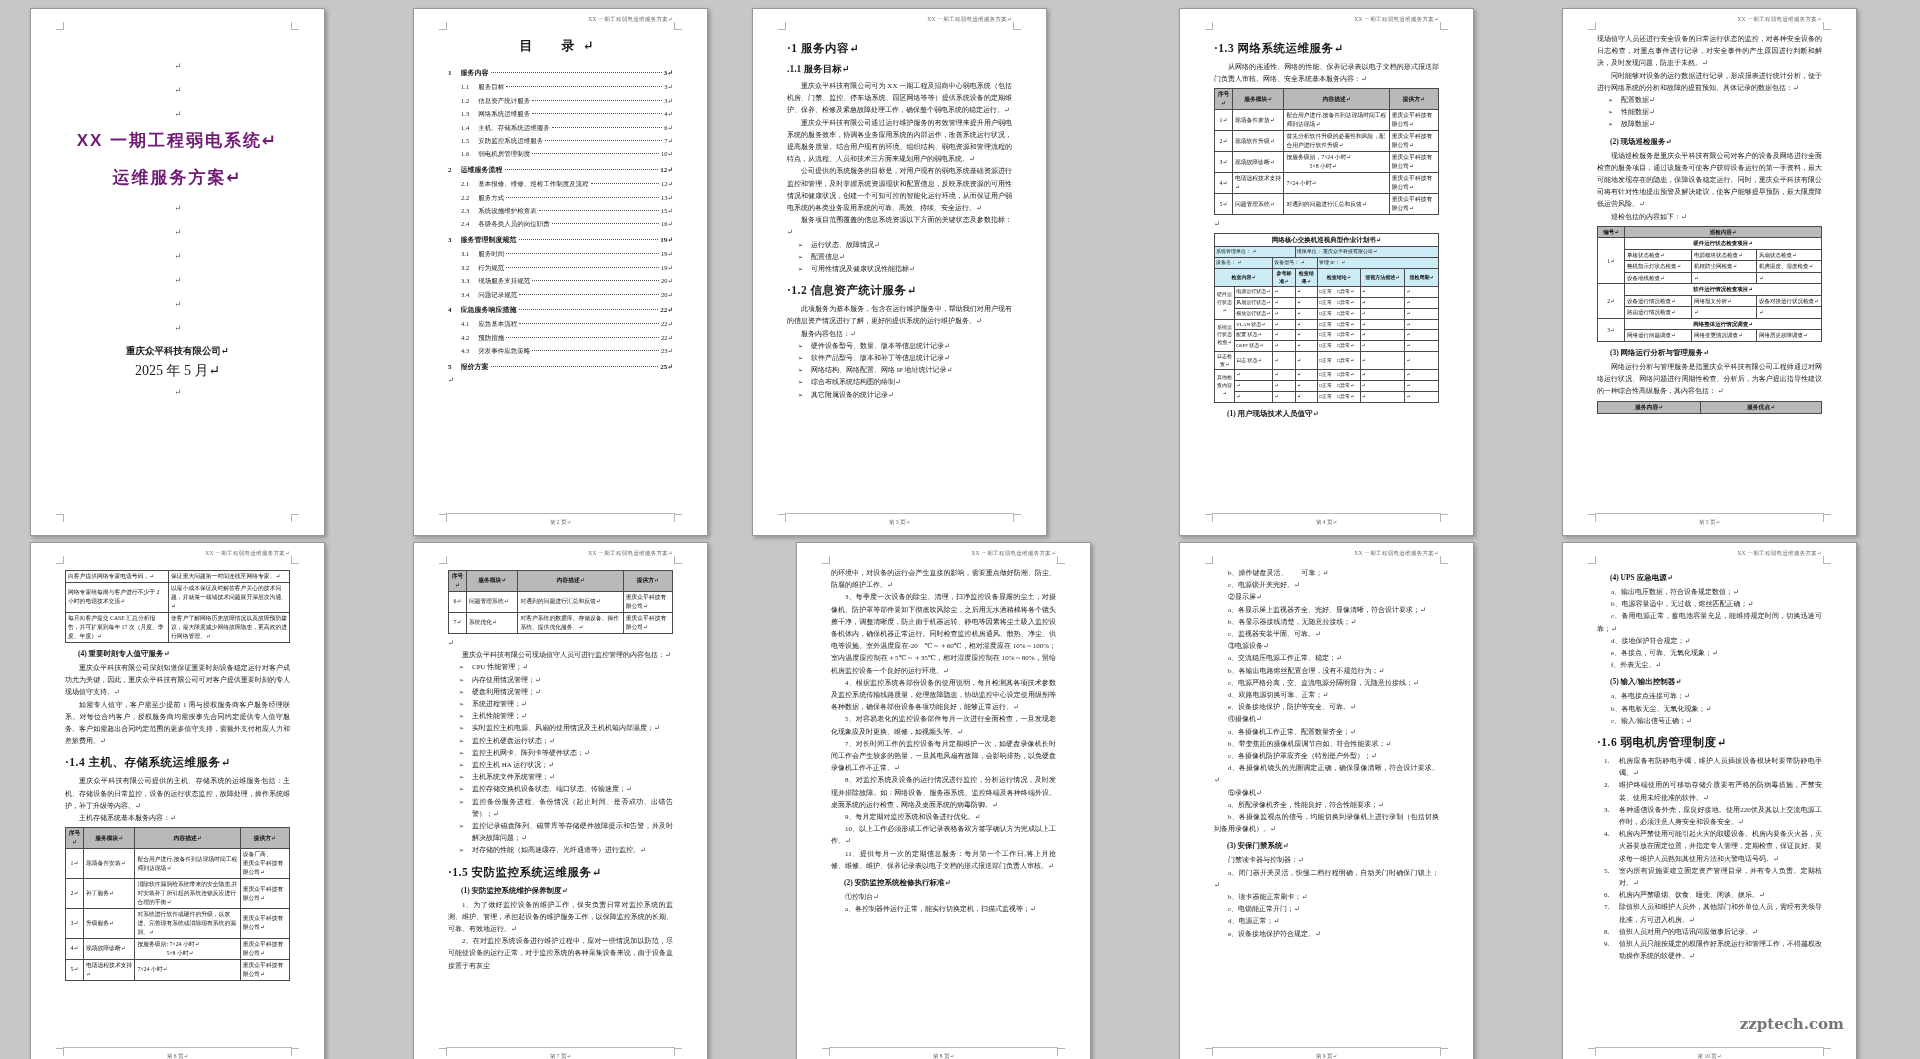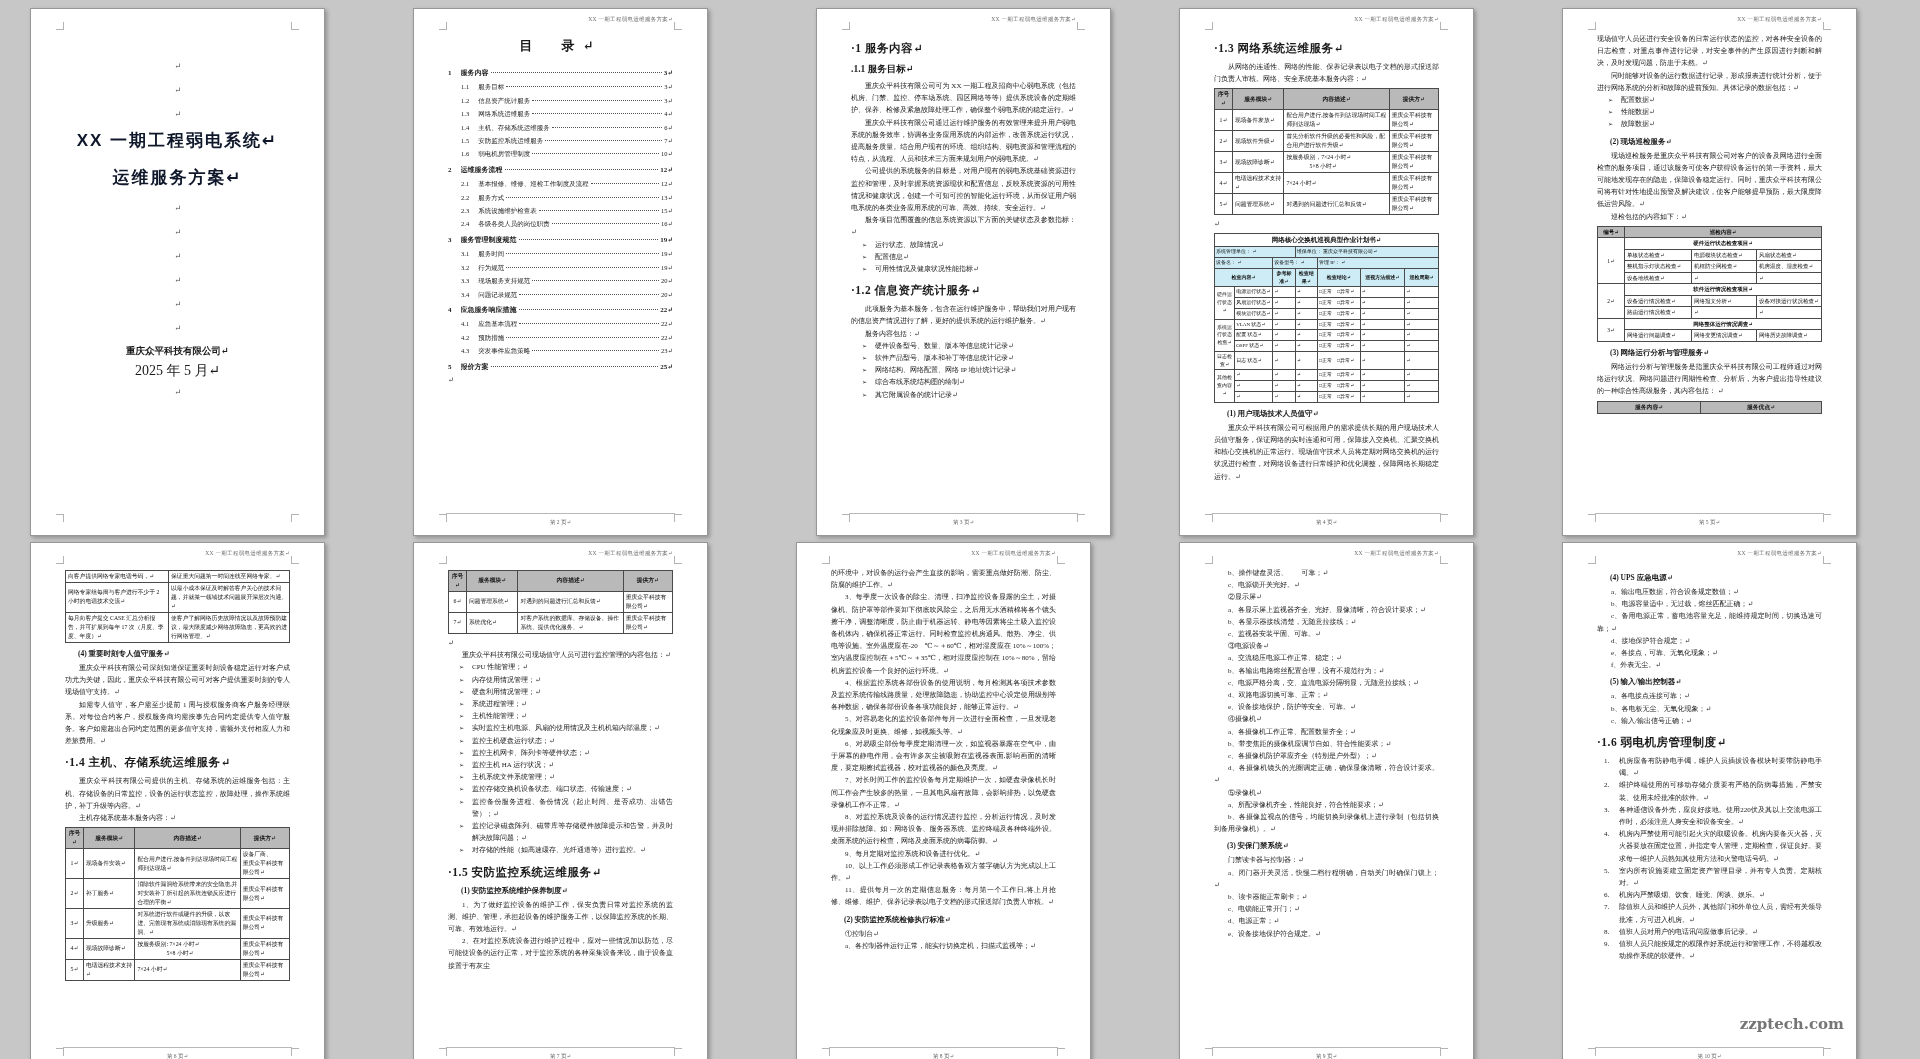--- a/index.html
+++ b/index.html
@@ -11,21 +11,21 @@
   .page-footer{position:absolute;bottom:9px;left:0;right:0;text-align:center;font-size:5.5px;color:#636363;}
   .boundary{position:absolute;left:32px;right:32px;bottom:21px;border-top:1px solid #b8b8b8;}
   .mark{position:absolute;width:7px;height:7px;}
   .m-tl{left:25px;top:13px;border-right:1px solid #b3b3b3;border-bottom:1px solid #b3b3b3;}
   .m-tr{right:25px;top:13px;border-left:1px solid #b3b3b3;border-bottom:1px solid #b3b3b3;}
   .m-bl{left:25px;bottom:13px;border-right:1px solid #b3b3b3;border-top:1px solid #b3b3b3;}
   .m-br{right:25px;bottom:13px;border-left:1px solid #b3b3b3;border-top:1px solid #b3b3b3;}
   .page-body{position:absolute;left:34px;right:34px;top:24px;bottom:28px;overflow:hidden;color:#1a1a1a;}
   .blk-gap{width:100%;}
   .blk-pc{text-align:center;font-size:8px;line-height:24px;color:#4a4a4a;}
-  .blk-title{text-align:center;font-weight:bold;font-size:17px;line-height:27px;letter-spacing:2px;color:#0f172a;
+  .blk-title{text-align:center;font-weight:bold;font-size:17px;line-height:27px;letter-spacing:2px;color:#701a75;
              font-family:"Liberation Sans","DejaVu Sans",sans-serif;}
   .blk-center{text-align:center;line-height:20px;}
   .toc-title{text-align:center;font-weight:bold;font-size:13px;letter-spacing:8px;margin:4px 0 12px;}
   .toc-row{display:flex;align-items:baseline;font-size:6.5px;line-height:13.4px;color:#222;}
   .toc-row.lv1{font-weight:bold;font-size:7px;margin-top:3px;}
   .toc-row.lv2{padding-left:13px;}
   .toc-num{flex:0 0 auto;margin-right:9px;}
   .toc-label{flex:0 1 auto;white-space:nowrap;overflow:hidden;}
   .toc-leader{flex:1 1 auto;margin:0 2px;border-bottom:1px dotted #555;transform:translateY(-2px);min-width:6px;}
   .toc-page{flex:0 0 auto;}
@@ -217,21 +217,21 @@
           <span class="toc-num">5</span>
           <span class="toc-label">报价方案</span>
           <span class="toc-leader"></span>
           <span class="toc-page">25↵</span>
         </div>
         <div class="blk-p ni">↵</div>
       </div>
       <div class="boundary"></div>
       <div class="page-footer">第 2 页↵</div>
     </div>
-    <div class="page" style="left: 816px; top: 8px;">
+    <div class="page" style="left: 752px; top: 8px;">
       <div class="page-header">XX 一期工程弱电运维服务方案↵</div>
       <div class="mark m-tl"></div>
       <div class="mark m-tr"></div>
       <div class="mark m-bl"></div>
       <div class="mark m-br"></div>
       <div class="page-body">
         <div class="blk-h1">·1 服务内容↵</div>
         <div class="blk-h2">.1.1 服务目标↵</div>
         <div class="blk-p">重庆众平科技有限公司可为 XX 一期工程及招商中心弱电系统（包括机房、门禁、监控、停车场系统、园区网络等等）提供系统设备的定期维护、保养、检修及紧急故障处理工作，确保整个弱电系统的稳定运行。↵</div>
         <div class="blk-p">重庆众平科技有限公司通过运行维护服务的有效管理来提升用户弱电系统的服务效率，协调各业务应用系统的内部运作，改善系统运行状况，提高服务质量。结合用户现有的环境、组织结构、弱电资源和管理流程的特点，从流程、人员和技术三方面来规划用户的弱电系统。↵</div>
@@ -419,21 +419,20 @@
               <td class="">↵</td>
               <td class="">↵</td>
               <td class="">↵</td>
               <td class="">□正常　□异常↵</td>
               <td class="">↵</td>
               <td class="">↵</td>
             </tr>
           </tbody>
         </table>
         <div class="blk-h3">(1) 用户现场技术人员值守↵</div>
-        <div class="blk-p">重庆众平科技有限公司可根据用户的需求提供长期的用户现场技术人员值守服务，保证网络的实时连通和可用，保障接入交换机、汇聚交换机和核心交换机的正常运行。现场值守技术人员将定期对网络交换机的运行状况进行检查，对网络设备进行日常维护和优化调整，保障网络长期稳定运行。↵</div>
       </div>
       <div class="boundary"></div>
       <div class="page-footer">第 4 页↵</div>
     </div>
     <div class="page" style="left: 1562px; top: 8px;">
       <div class="page-header">XX 一期工程弱电运维服务方案↵</div>
       <div class="mark m-tl"></div>
       <div class="mark m-tr"></div>
       <div class="mark m-bl"></div>
       <div class="mark m-br"></div>
@@ -666,21 +665,20 @@
       <div class="page-header">XX 一期工程弱电运维服务方案↵</div>
       <div class="mark m-tl"></div>
       <div class="mark m-tr"></div>
       <div class="mark m-bl"></div>
       <div class="mark m-br"></div>
       <div class="page-body">
         <div class="blk-p ni">的环境中，对设备的运行会产生直接的影响，需要重点做好防潮、防尘、防腐的维护工作。↵</div>
         <div class="blk-p">3、每季度一次设备的除尘、清理，扫净监控设备显露的尘土，对摄像机、防护罩等部件要卸下彻底吹风除尘，之后用无水酒精棉将各个镜头擦干净，调整清晰度，防止由于机器运转、静电等因素将尘土吸入监控设备机体内，确保机器正常运行。同时检查监控机房通风、散热、净尘、供电等设施。室外温度应在-20　℃～＋60℃，相对湿度应在 10%～100%；室内温度应控制在＋5℃～＋35℃，相对湿度应控制在 10%～80%，留给机房监控设备一个良好的运行环境。↵</div>
         <div class="blk-p">4、根据监控系统各部份设备的使用说明，每月检测其各项技术参数及监控系统传输线路质量，处理故障隐患，协助监控中心设定使用级别等各种数据，确保各部份设备各项功能良好，能够正常运行。↵</div>
         <div class="blk-p">5、对容易老化的监控设备部件每月一次进行全面检查，一旦发现老化现象应及时更换、维修，如视频头等。↵</div>
-        <div class="blk-p">6、对易吸尘部份每季度定期清理一次，如监视器暴露在空气中，由于屏幕的静电作用，会有许多灰尘被吸附在监视器表面,影响画面的清晰度，要定期擦拭监视器，校对监视器的颜色及亮度。↵</div>
         <div class="blk-p">7、对长时间工作的监控设备每月定期维护一次，如硬盘录像机长时间工作会产生较多的热量，一旦其电风扇有故障，会影响排热，以免硬盘录像机工作不正常。↵</div>
         <div class="blk-p">8、对监控系统及设备的运行情况进行监控，分析运行情况，及时发现并排除故障。如：网络设备、服务器系统、监控终端及各种终端外设。桌面系统的运行检查，网络及桌面系统的病毒防御。↵</div>
         <div class="blk-p">9、每月定期对监控系统和设备进行优化。↵</div>
         <div class="blk-p">10、以上工作必须形成工作记录表格备双方签字确认方为完成以上工作。↵</div>
         <div class="blk-p">11、提供每月一次的定期信息服务：每月第一个工作日,将上月抢修、维修、维护、保养记录表以电子文档的形式报送部门负责人审核。↵</div>
         <div class="blk-h3">(2) 安防监控系统检修执行标准↵</div>
         <div class="blk-p">①控制台↵</div>
         <div class="blk-p">a、各控制器件运行正常，能实行切换定机，扫描式监视等；↵</div>
       </div>
       <div class="boundary"></div>

